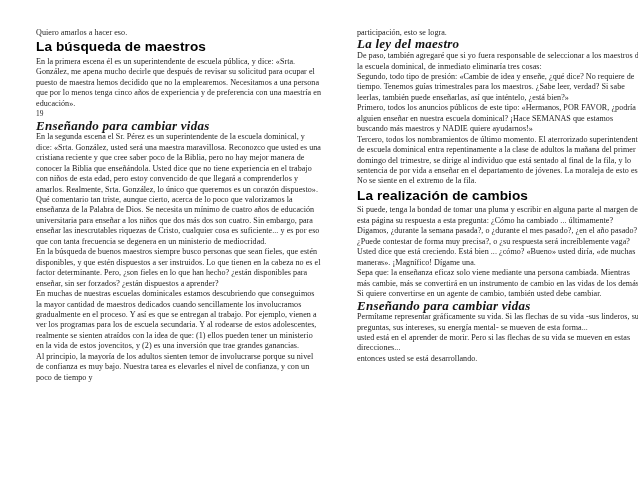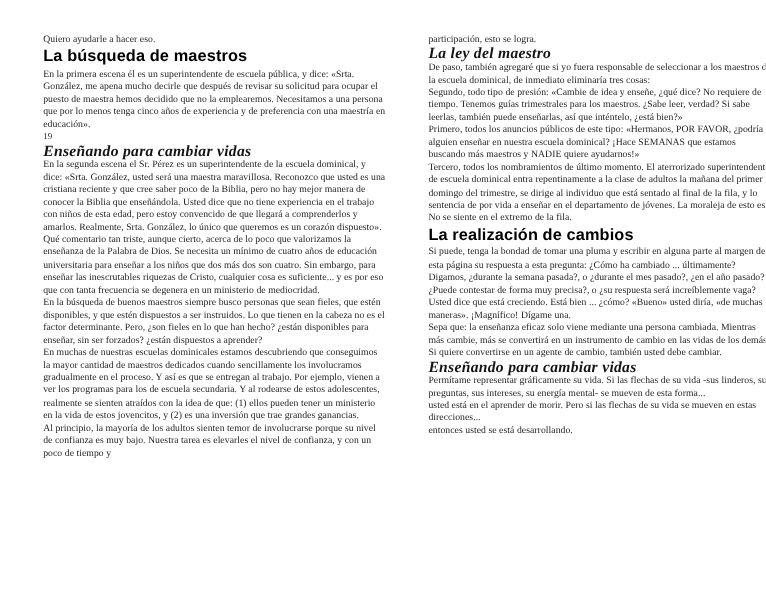--- a/index.html
+++ b/index.html
@@ -64,21 +64,21 @@
     color: #000000;
     letter-spacing: 0.1px;
   }
 </style>
 </head>
 <body>
 
 <div id="page">
 
   <div class="col col-left">
-      <p class="body">Quiero ayudarle a hacer eso.</p>
+      <p class="body">Quiero amarlos a hacer eso.</p>
       <h2 class="section">La búsqueda de maestros</h2>
       <p class="body">En la primera escena él es un superintendente de escuela pública, y dice: «Srta. González, me apena mucho decirle que después de revisar su solicitud para ocupar el puesto de maestra hemos decidido que no la emplearemos. Necesitamos a una persona que por lo menos tenga cinco años de experiencia y de preferencia con una maestría en educación».</p>
       <p class="pagenum">19</p>
       <h3 class="runhead">Enseñando para cambiar vidas</h3>
       <p class="body">En la segunda escena el Sr. Pérez es un superintendente de la escuela dominical, y dice: «Srta. González, usted será una maestra maravillosa. Reconozco que usted es una cristiana reciente y que cree saber poco de la Biblia, pero no hay mejor manera de conocer la Biblia que enseñándola. Usted dice que no tiene experiencia en el trabajo con niños de esta edad, pero estoy convencido de que llegará a comprenderlos y amarlos. Realmente, Srta. González, lo único que queremos es un corazón dispuesto».</p>
       <p class="body">Qué comentario tan triste, aunque cierto, acerca de lo poco que valorizamos la enseñanza de la Palabra de Dios. Se necesita un mínimo de cuatro años de educación universitaria para enseñar a los niños que dos más dos son cuatro. Sin embargo, para enseñar las inescrutables riquezas de Cristo, cualquier cosa es suficiente... y es por eso que con tanta frecuencia se degenera en un ministerio de mediocridad.</p>
       <p class="body">En la búsqueda de buenos maestros siempre busco personas que sean fieles, que estén disponibles, y que estén dispuestos a ser instruidos. Lo que tienen en la cabeza no es el factor determinante. Pero, ¿son fieles en lo que han hecho? ¿están disponibles para enseñar, sin ser forzados? ¿están dispuestos a aprender?</p>
       <p class="body">En muchas de nuestras escuelas dominicales estamos descubriendo que conseguimos la mayor cantidad de maestros dedicados cuando sencillamente los involucramos gradualmente en el proceso. Y así es que se entregan al trabajo. Por ejemplo, vienen a ver los programas para los de escuela secundaria. Y al rodearse de estos adolescentes, realmente se sienten atraídos con la idea de que: (1) ellos pueden tener un ministerio en la vida de estos jovencitos, y (2) es una inversión que trae grandes ganancias.</p>
       <p class="body">Al principio, la mayoría de los adultos sienten temor de involucrarse porque su nivel de confianza es muy bajo. Nuestra tarea es elevarles el nivel de confianza, y con un poco de tiempo y</p>
     </div>

